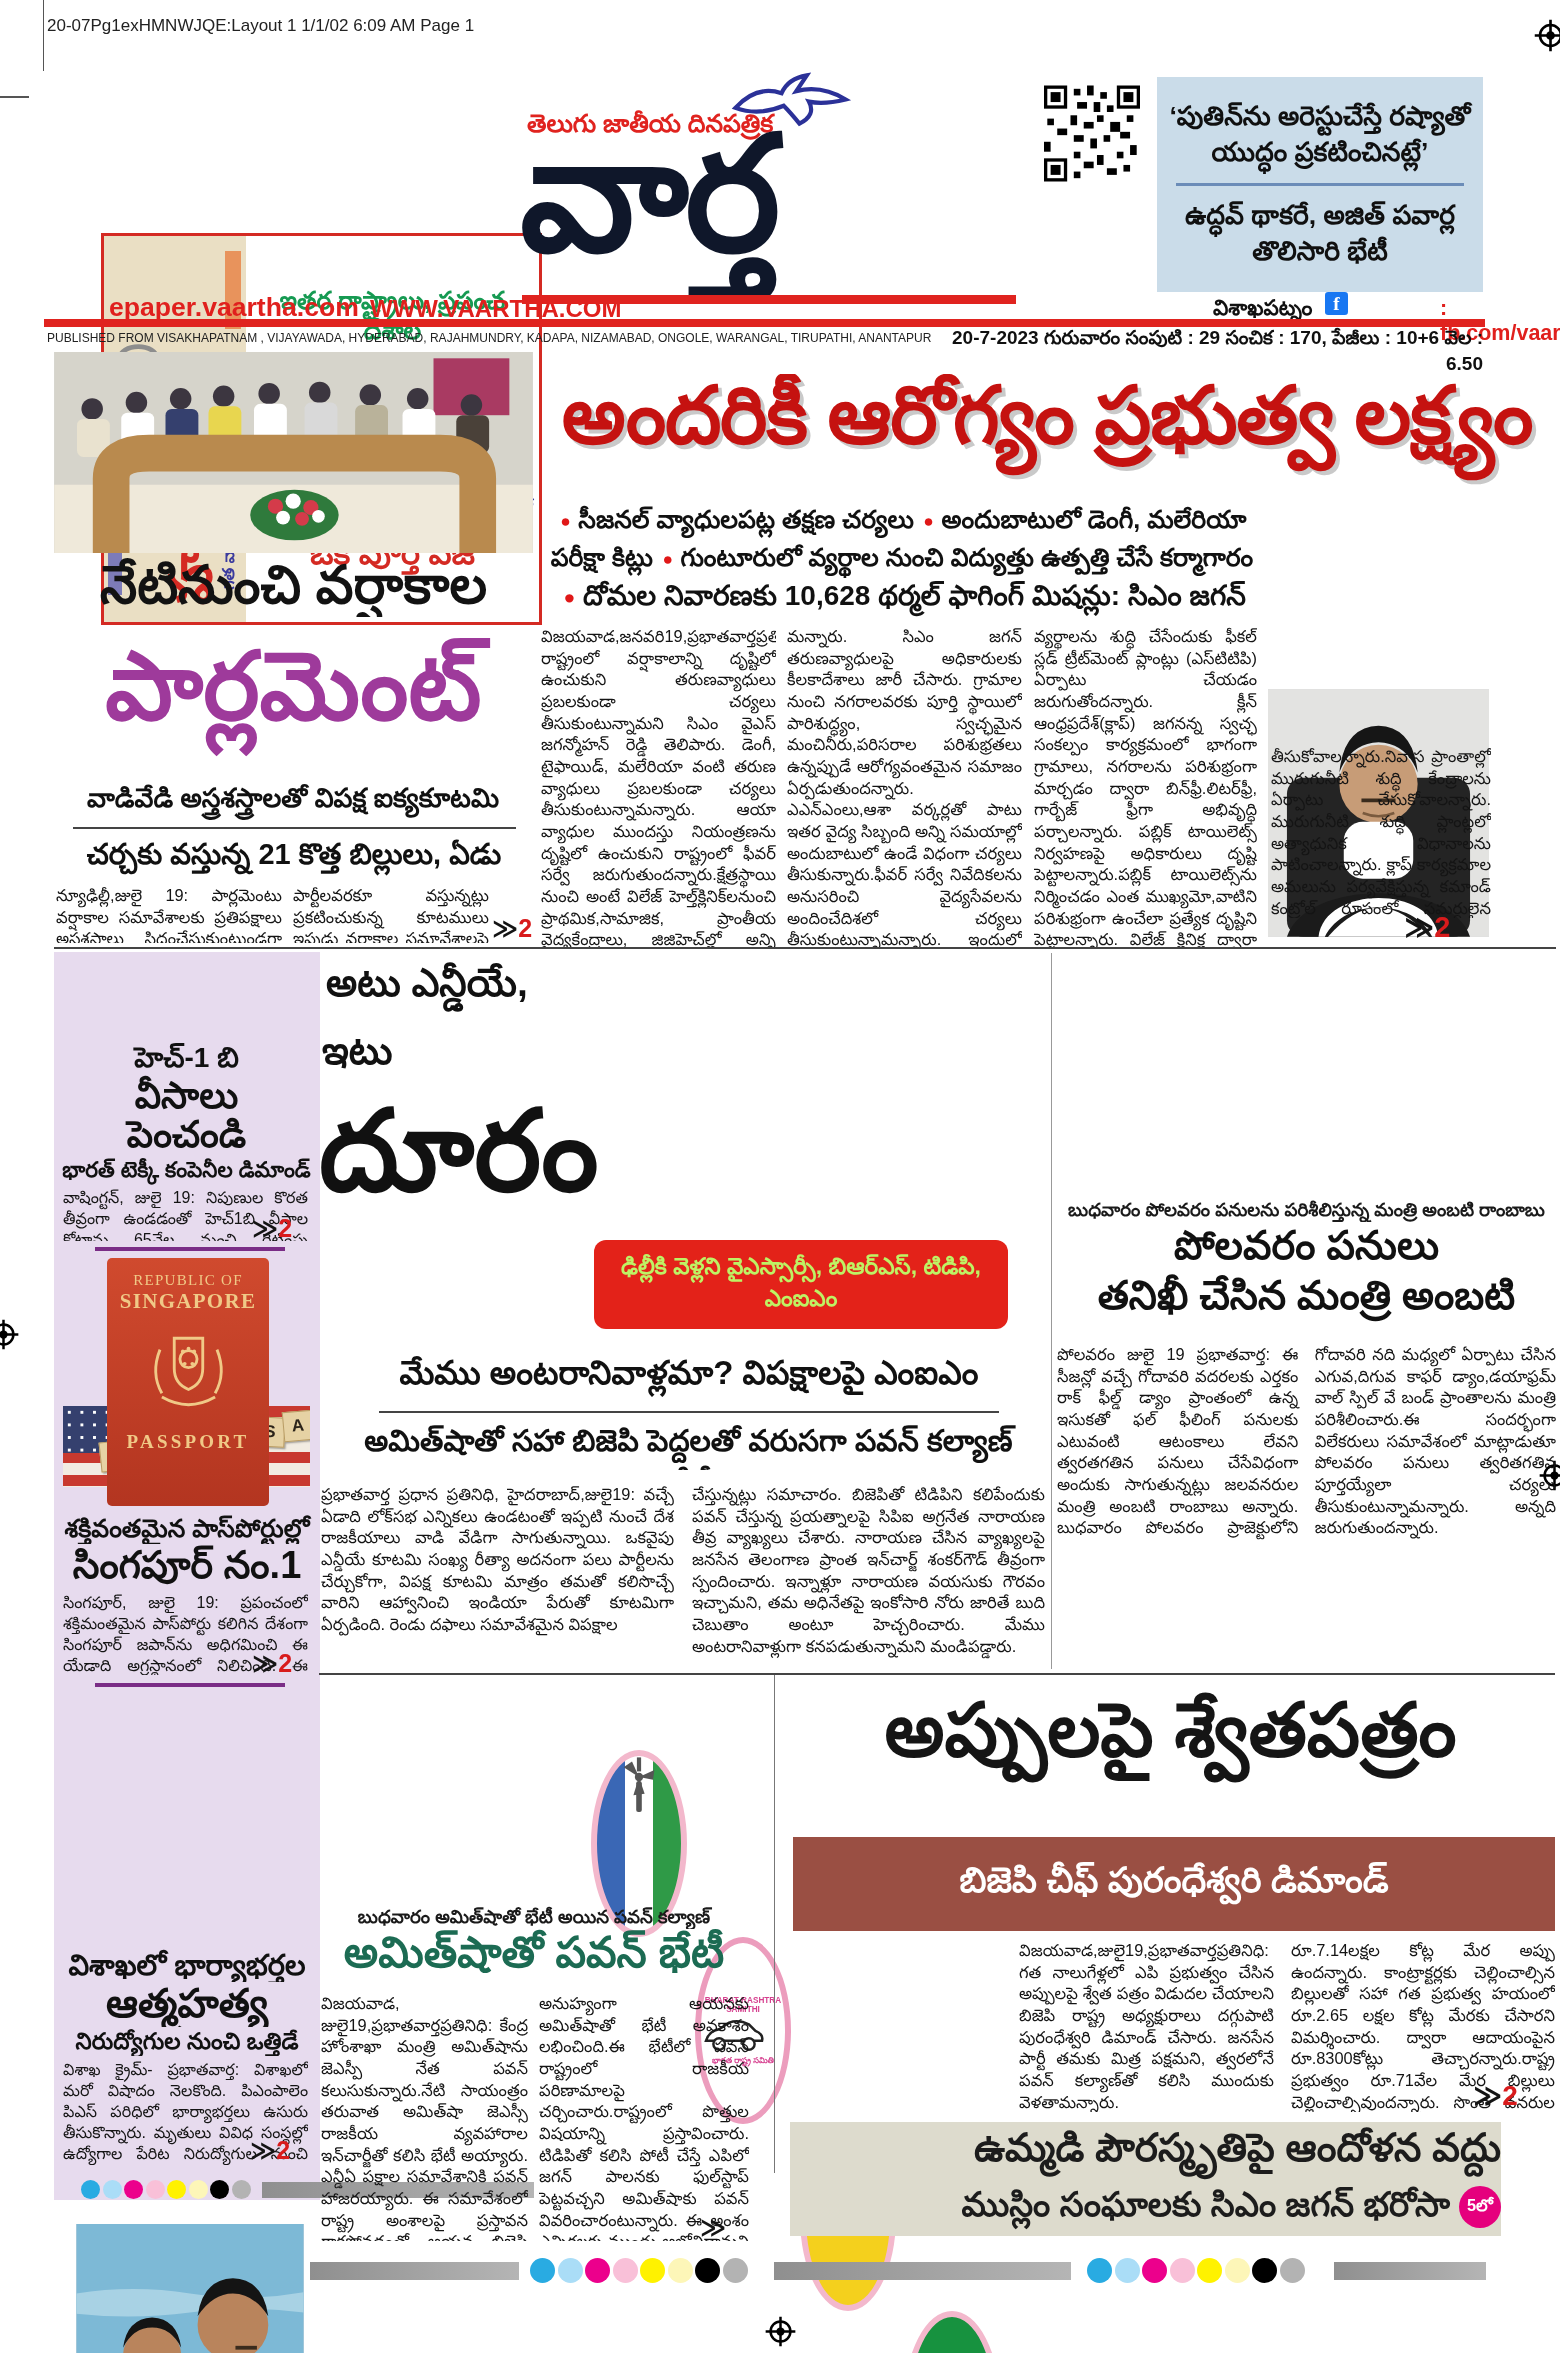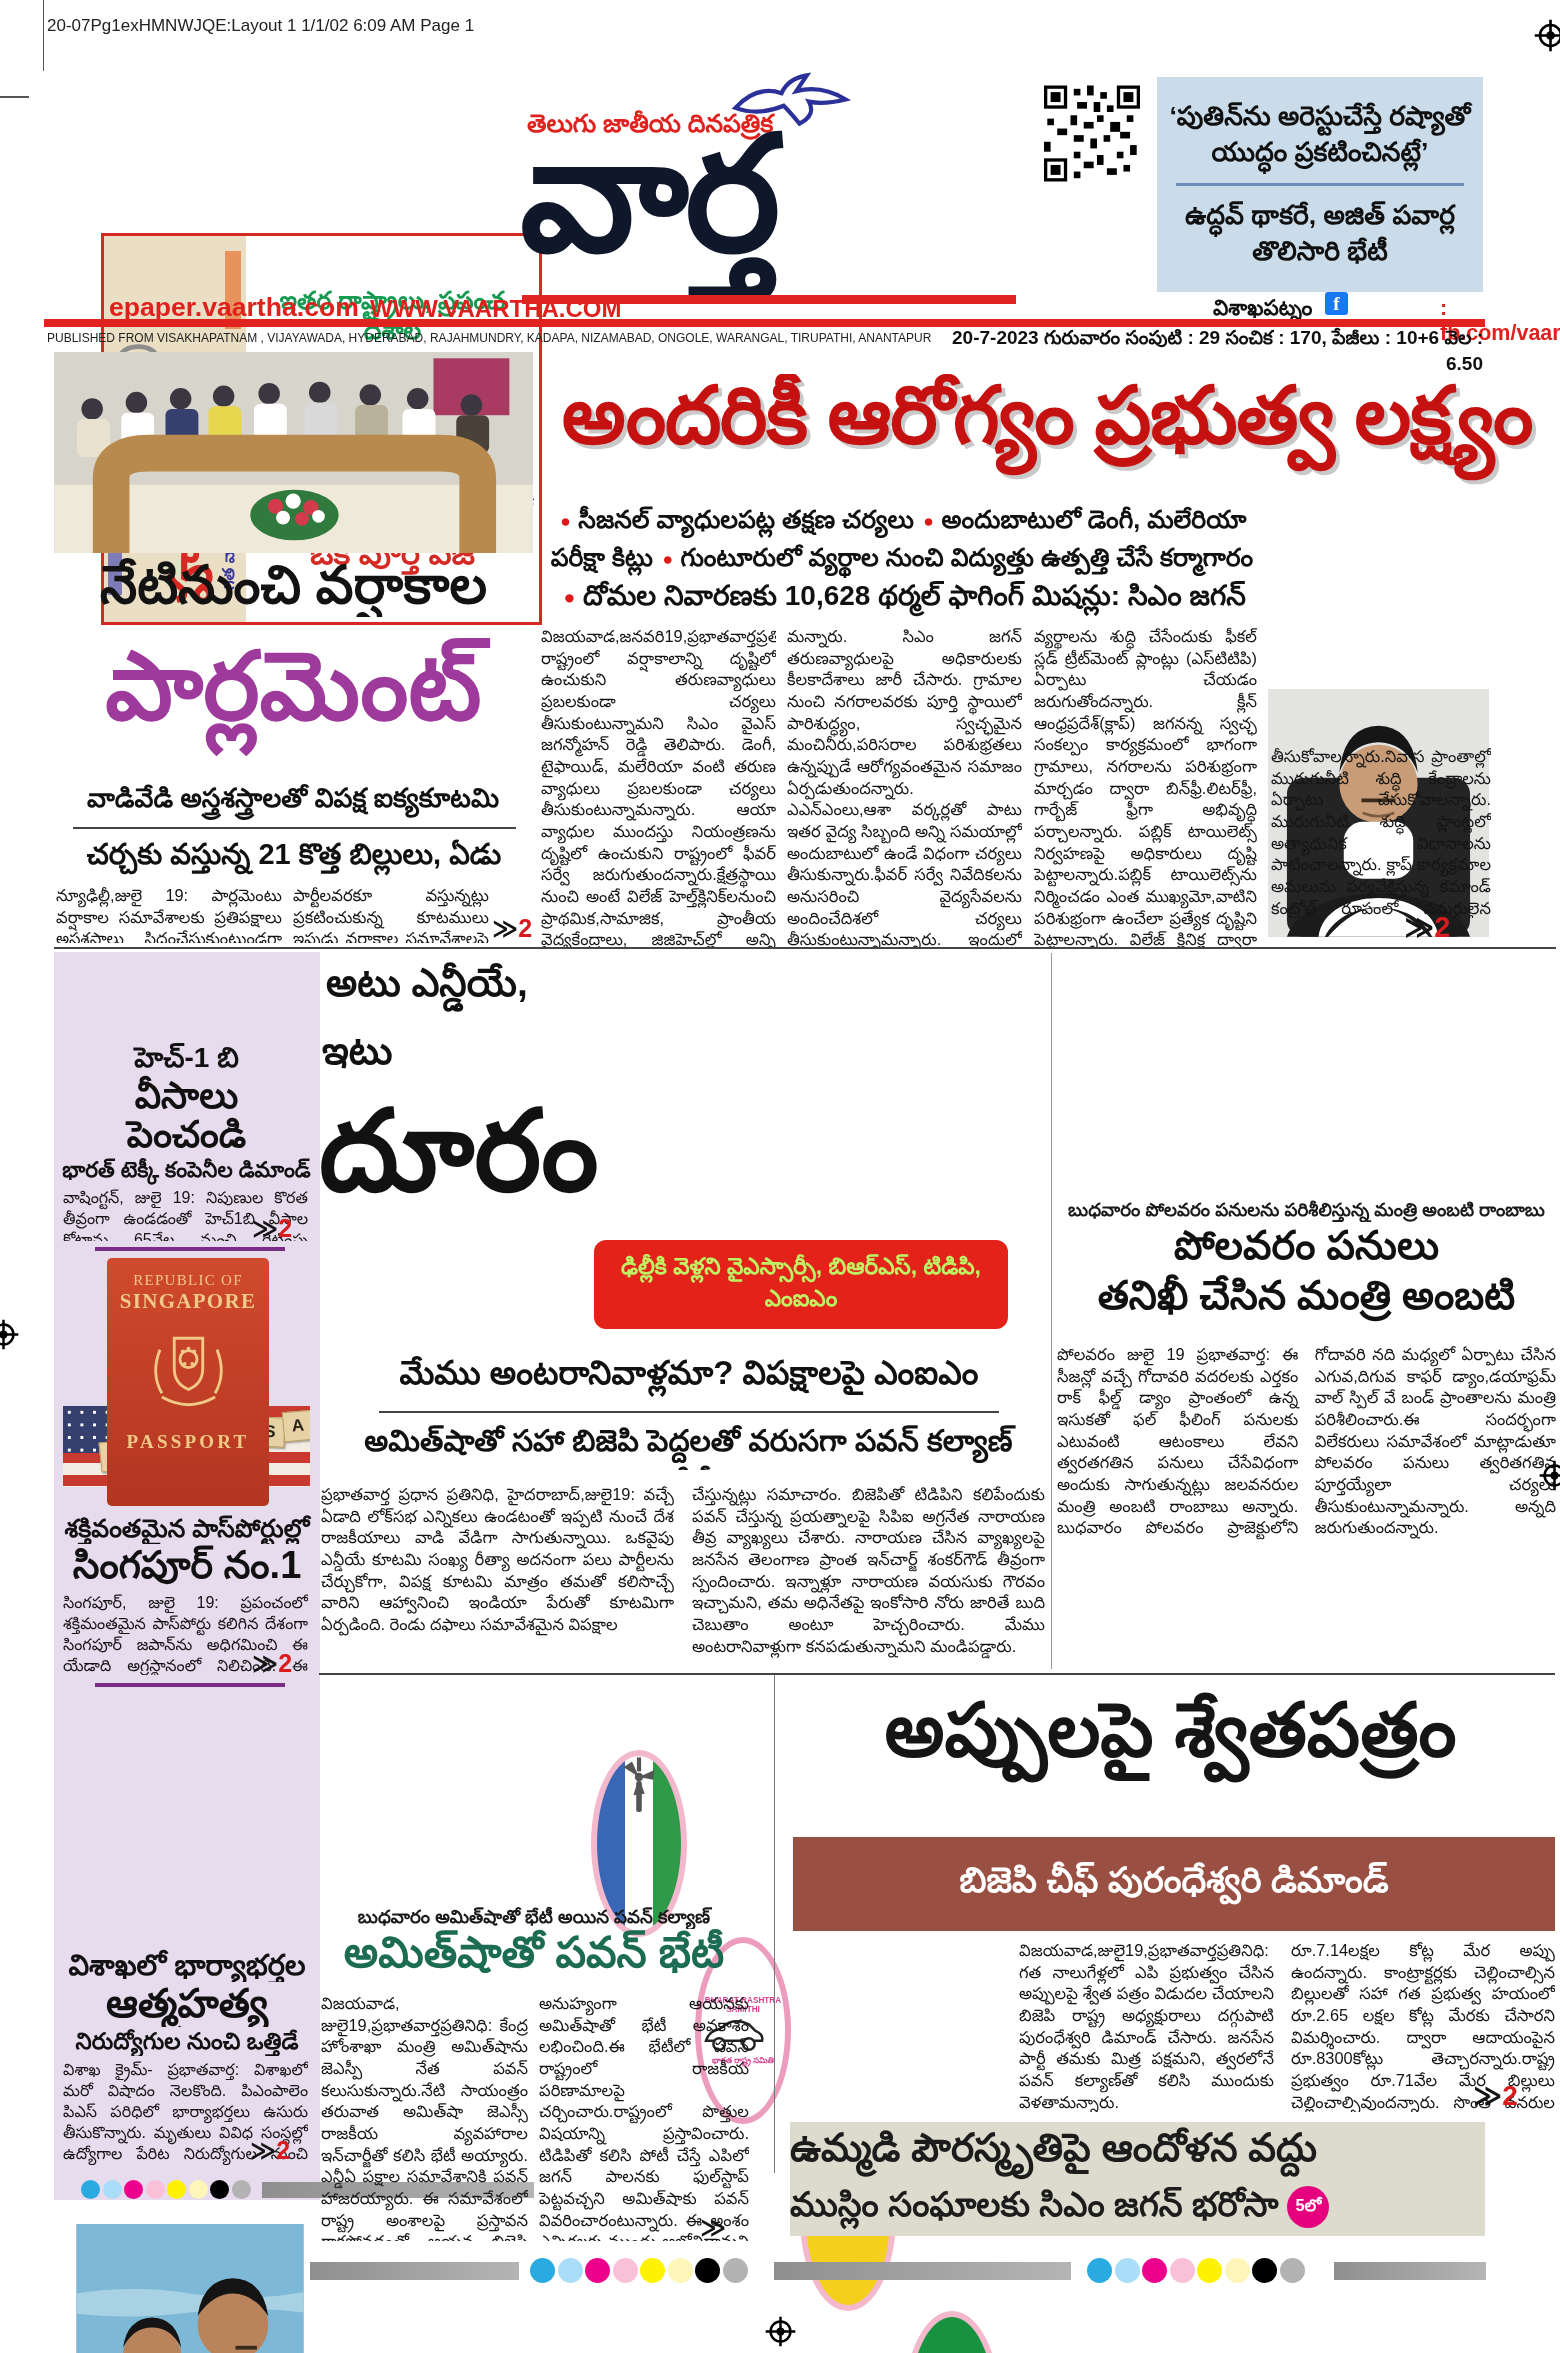--- a/index.html
+++ b/index.html
@@ -29,21 +29,21 @@
   
   .lead-head{font-size:80px;font-weight:bold;color:#c51210;text-shadow:3.8px 4.4px 0 #c9c9c9;line-height:1.05;letter-spacing:-1.3px;}
   .dot::before{content:"●";color:#e01818;margin:0 7.6px 0 2.5px;font-size:0.7em;vertical-align:middle;}
   .cont{white-space:nowrap;}
   .cont .arr::before{content:"≫";color:#141414;font-weight:bold;}
   .cont .pg{color:#d81b1c;font-weight:bold;}
   
   .mag-head{color:#9e3a9b;}
   .redbox{background:#e32219;color:#bef264;display:flex;align-items:center;justify-content:center;border-radius:12px;}
   .brownbox{background:#9a4f43;color:#fff;display:flex;align-items:center;justify-content:center;}
-  .beigebox{background:#dddbcd;display:flex;flex-direction:column;align-items:flex-start;justify-content:center;gap:5px;}
+  .beigebox{background:#dddbcd;display:flex;flex-direction:column;align-items:flex-end;justify-content:center;gap:5px;padding-left:16px;}
   .badge{display:inline-flex;width:42px;height:42px;border-radius:50%;background:#e5007d;color:#fff;
          align-items:center;justify-content:center;font-size:16.4px;font-weight:bold;vertical-align:middle;margin-left:8.9px;}
   .lav{background:#e7dbee;}
   .greenhead{color:#1c6b53;}
   
   .sym{border-radius:50%;border:6.3px solid #f3b8cc;box-sizing:border-box;position:relative;overflow:hidden;display:flex;justify-content:center;}
   .sym-ysr{background:linear-gradient(90deg,#3a67b5 0 33%,#ffffff 33% 67%,#2f9a47 67% 100%);}
   .sym-brs{background:#fff;border-color:#ec9dbd;flex-direction:column;}
   .sym-tdp{background:#f4d01d;}
   .sym-mim{background:#17923f;}

